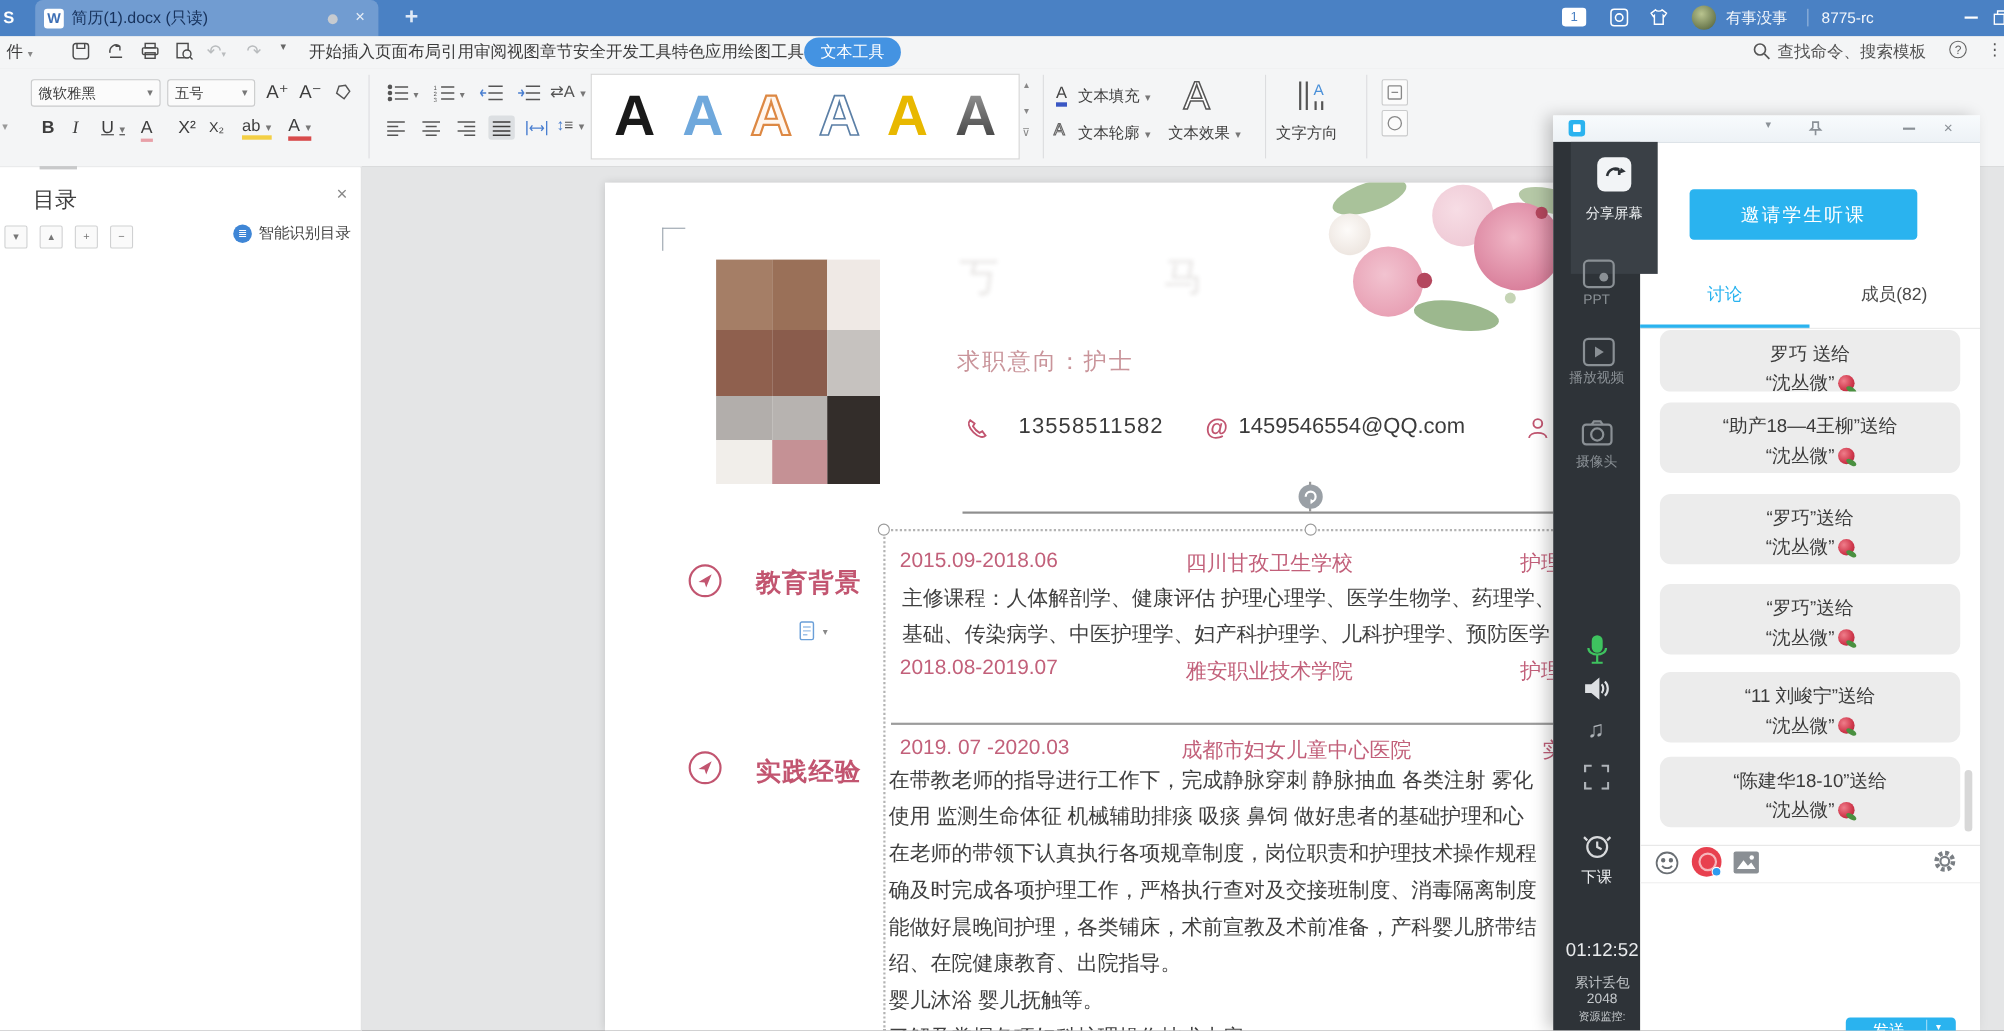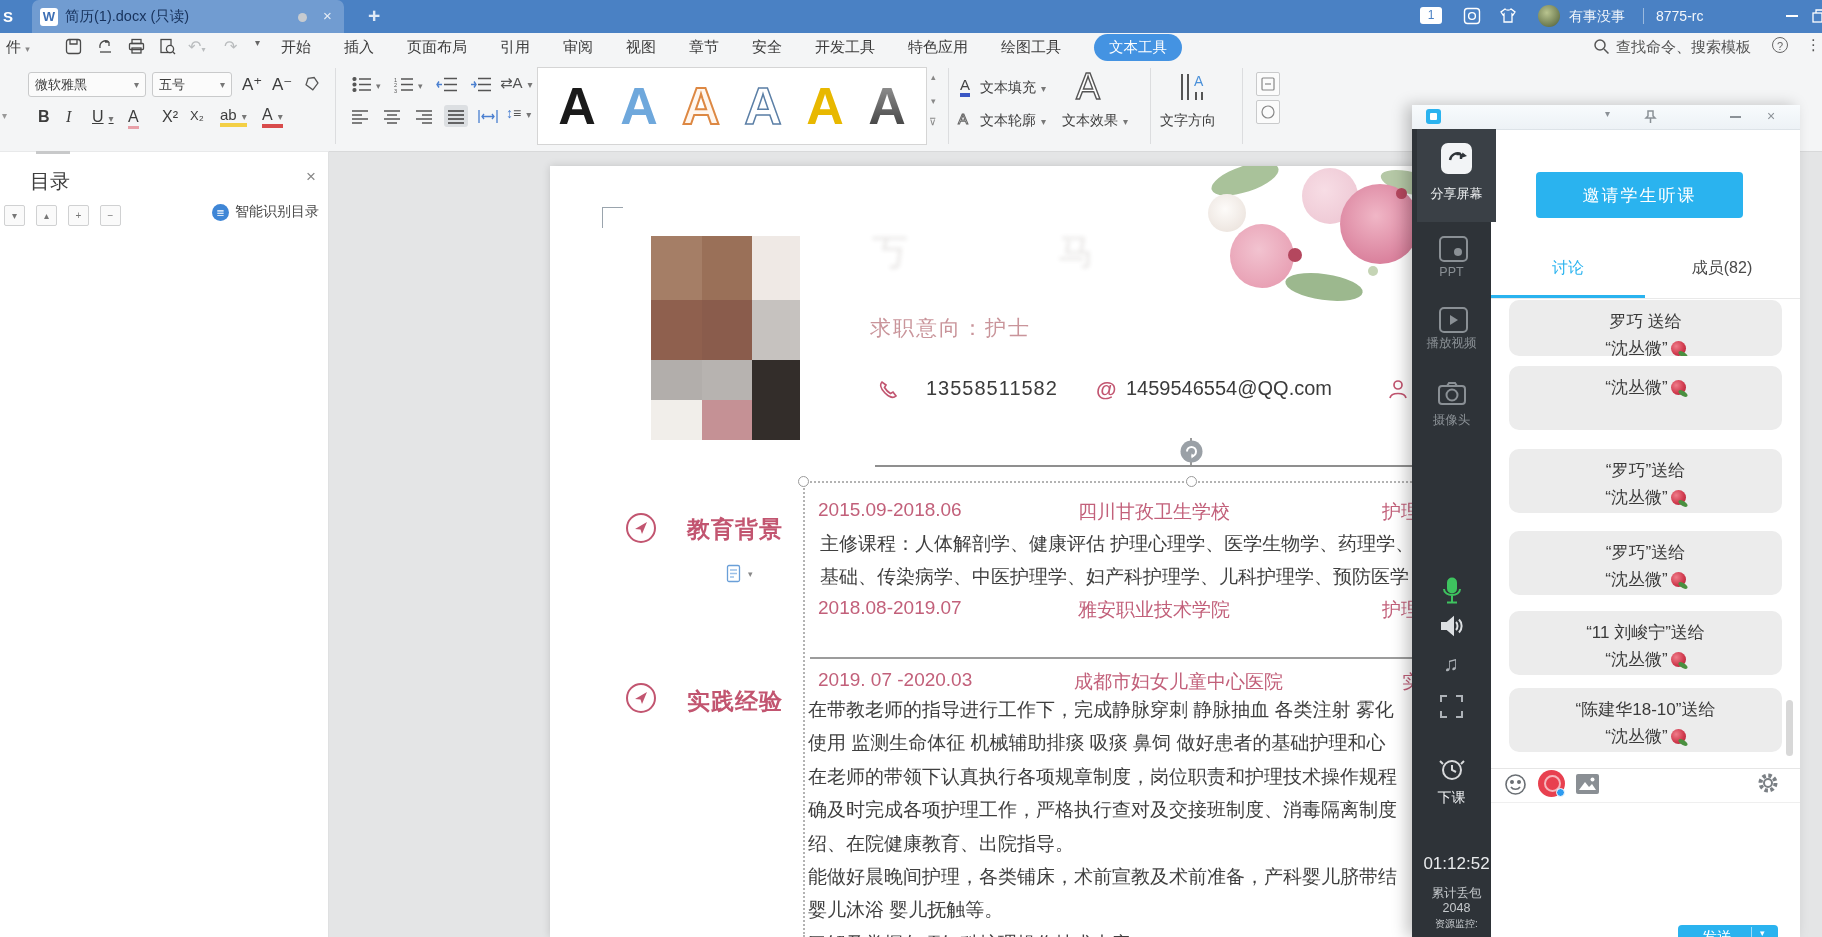--- a/index.html
+++ b/index.html
@@ -22,21 +22,21 @@
   #tab-new{left:368px;top:4px;color:#dfe9f6;font-size:21px;font-weight:bold;}
   .tbar-txt{color:#f2f6fb;font-size:14px;top:8px;}
   #win-badge{left:1420px;top:7px;width:22px;height:17px;background:#fff;border-radius:3px;
     color:#4a81c4;font-size:12px;text-align:center;line-height:17px;}
   #avatar{left:1538px;top:5px;width:22px;height:22px;border-radius:50%;
     background:radial-gradient(circle at 40% 35%,#b9c48f,#6c7a4f 70%,#45503a);}
   .tb-sep{top:8px;width:1px;height:16px;background:rgba(255,255,255,.45);}
 
   
   #menurow{left:0;top:33px;width:1822px;height:29px;background:#f4f5f6;border-bottom:1px solid #dadbdc;}
-  .ribbon-tabs{position:absolute;left:281px;top:33px;height:29px;display:flex;align-items:center;gap:33px;}
+  .ribbon-tabs{position:absolute;left:281px;top:33px;height:29px;display:flex;align-items:center;}
   .ribbon-tabs span{font-size:15px;color:#3c3c3c;}
   .ribbon-tabs span:nth-of-type(12){background:#4493e2;color:#fff;padding:4px 15px;border-radius:14px;font-size:14.5px;}
   .menuicon{top:37px;}
   .gray-glyph{color:#b9bcbe;}
 
   
   #toolbar{left:0;top:62px;width:1822px;height:89px;background:#f4f5f6;border-bottom:1px solid #d8d9da;}
   .combo{height:25px;background:#fbfbfb;border:1px solid #c9cacb;border-radius:3px;display:flex;
     align-items:center;justify-content:space-between;padding:0 6px;box-sizing:border-box;font-size:13px;color:#3d3d3d;}
   .car{color:#777;font-size:10px;margin-left:5px;}
@@ -87,21 +87,21 @@
   #panel{left:1412px;top:105px;width:388px;height:832px;background:#fff;
     box-shadow:-6px 0 14px rgba(0,0,0,.22);}
   #panel-titlebar{left:0;top:0;width:388px;height:24px;background:linear-gradient(#f8fbfd,#edf2f6);
     border-bottom:1px solid #dde3e8;}
   #panel-appicon{left:14px;top:4px;width:15px;height:15px;border-radius:3px;background:#2bb3ef;}
   #panel-appicon:after{content:"";position:absolute;left:4px;top:4px;width:7px;height:7px;background:#fff;border-radius:1px;}
   .ptb-glyph{top:3px;color:#8b9197;font-size:13px;}
   #rail{left:0;top:24px;width:79px;height:808px;background:#2e3338;}
   .rail-label{position:absolute;width:79px;text-align:center;font-size:12.5px;color:#8a9095;}
   .rail-label.on{color:#eef0f2;font-size:13px;}
-  #rail-share{left:5px;top:0;width:79px;height:93px;background:#3a4046;text-decoration:underline;}
+  #rail-share{left:16px;top:0;width:79px;height:120px;background:#3a4046;text-decoration:underline;}
   #invite-btn{left:124px;top:67px;width:207px;height:46px;background:#2ab3ef;border-radius:4px;
     color:#fff;font-size:17px;display:flex;align-items:center;justify-content:center;letter-spacing:2px;}
   .ptab{position:absolute;top:153px;width:154px;text-align:center;font-size:16px;}
   #tab-underline{left:79px;top:190px;width:154px;height:4px;background:#2ab3ef;}
   #ptabs-border{left:79px;top:193px;width:309px;height:1px;background:#e9e9e9;}
   .msg{position:absolute;left:97px;width:273px;background:#ececec;border-radius:10px;
     text-align:center;font-size:17px;color:#3a3a3a;box-sizing:border-box;padding-top:8px;height:64px;}
   .msg div{height:27px;line-height:27px;}
   .msg:nth-of-type(1){top:195px;height:56px;overflow:hidden;}
   .msg:nth-of-type(2){top:261px;}
@@ -465,22 +465,22 @@
       <span style="left:268px;">2019. 07 -2020.03</span>
       <span style="left:524px;">成都市妇女儿童中心医院</span>
       <span style="left:852px;">实</span>
     </div>
     <div class="a exp-lines" style="left:258px;top:527px;width:700px;">
 
     <div>在带教老师的指导进行工作下，完成静脉穿刺 静脉抽血 各类注射 雾化</div>
         <div>使用 监测生命体征 机械辅助排痰 吸痰 鼻饲 做好患者的基础护理和心</div>
         <div>在老师的带领下认真执行各项规章制度，岗位职责和护理技术操作规程</div>
         <div>确及时完成各项护理工作，严格执行查对及交接班制度、消毒隔离制度</div>
+        <div>能做好晨晚间护理，各类铺床，术前宣教及术前准备，产科婴儿脐带结</div>
         <div>绍、在院健康教育、出院指导。</div>
-        <div>能做好晨晚间护理，各类铺床，术前宣教及术前准备，产科婴儿脐带结</div>
         <div>婴儿沐浴 婴儿抚触等。</div>
         <div>了解及掌握各项妇科护理操作技术内容</div>
       </div>
   </div>
 
   <div class="a" id="panel">
     <div class="a" id="panel-titlebar">
       <div class="a" id="panel-appicon"></div>
       <div class="a ptb-glyph" style="left:193px;font-size:10px;">▾</div>
       <div class="a" style="left:231px;top:4px;">
@@ -565,20 +565,21 @@
     <div class="a" id="tab-underline"></div>
     <div class="a" id="ptabs-border"></div>
 
     <div>
 
     <div class="msg">
           <div>罗巧 送给</div>
           <div><span>“沈丛微”</span><span class="rose"></span></div>
         </div>
         <div class="msg">
+          <div>“助产18—4王柳”送给</div>
           <div><span>“沈丛微”</span><span class="rose"></span></div>
         </div>
         <div class="msg">
           <div>“罗巧”送给</div>
           <div><span>“沈丛微”</span><span class="rose"></span></div>
         </div>
         <div class="msg">
           <div>“罗巧”送给</div>
           <div><span>“沈丛微”</span><span class="rose"></span></div>
         </div>

